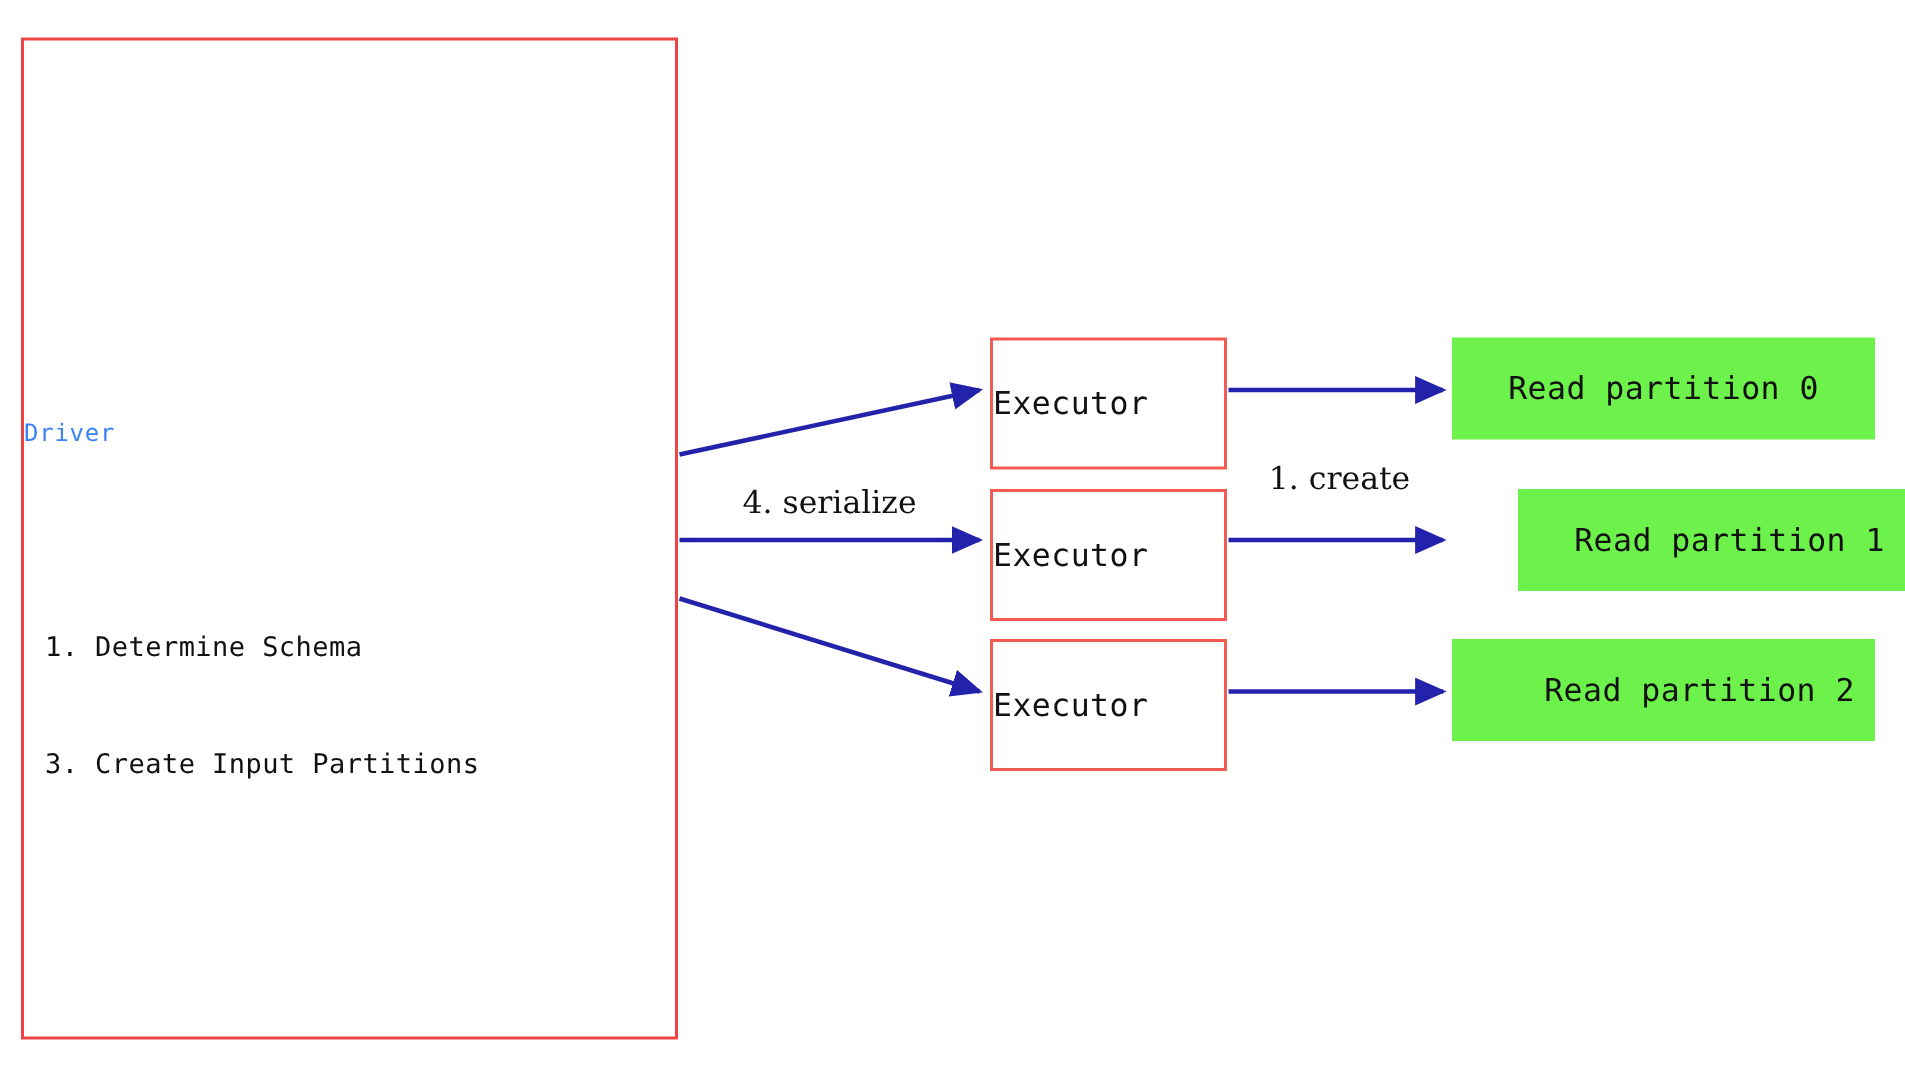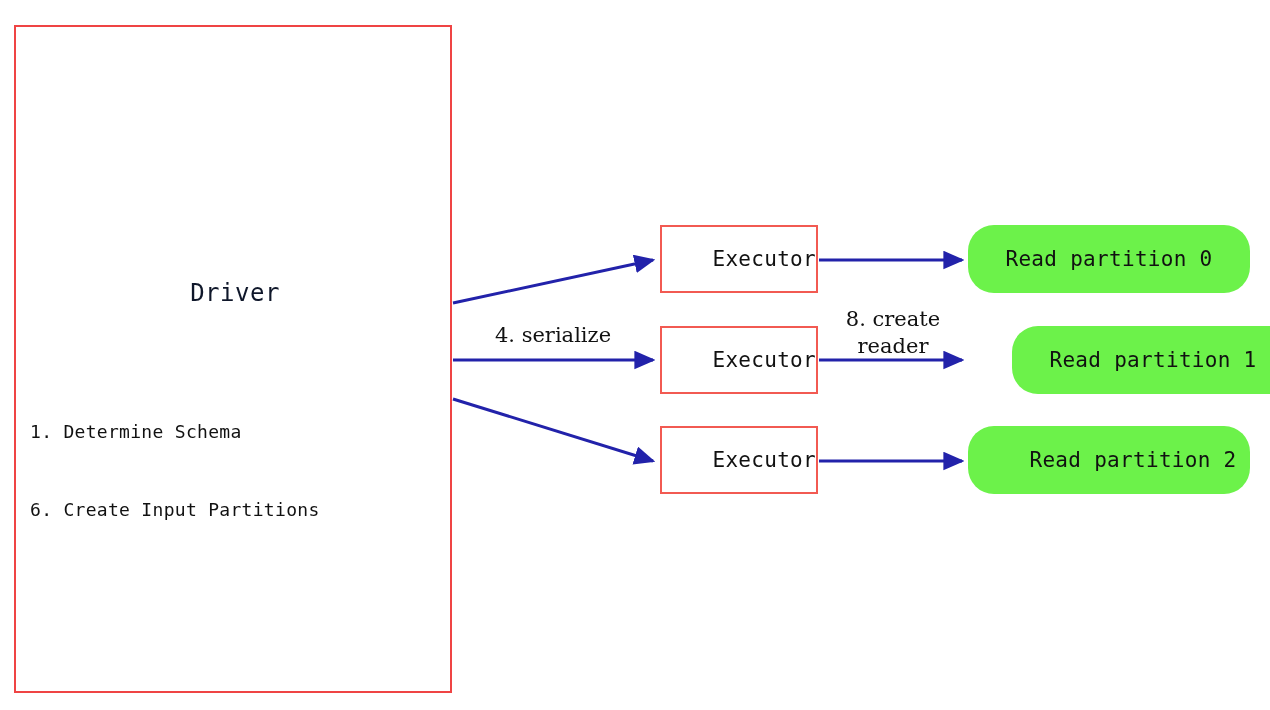--- a/index.html
+++ b/index.html
@@ -35,24 +35,24 @@
     height: 668px;
     border: 2.5px solid #ef4444;
     box-sizing: border-box;
     background: #ffffff;
   }
   .driver-title {
     position: absolute;
     left: 0;
     top: 252px;
     width: 438px;
-    text-align: center;
+    text-align: left;
     font-family: "DejaVu Sans Mono", monospace;
-    font-size: 24px;
-    color: #0f172a;
+    font-size: 16px;
+    color: #3b82f6;
     letter-spacing: 0.5px;
   }
   .driver-steps {
     position: absolute;
     left: 14px;
     top: 340px;
     width: 420px;
     font-family: "DejaVu Sans Mono", monospace;
     font-size: 18px;
     line-height: 26px;
@@ -60,27 +60,27 @@
     letter-spacing: 0.3px;
     white-space: pre;
   }
   .driver-steps .step-line { display: block; }
 
   
   .executor-box {
     position: absolute;
     left: 660px;
     width: 158px;
-    height: 68px;
+    height: 88px;
     border: 2.5px solid #f25a52;
     box-sizing: border-box;
     background: #ffffff;
     display: flex;
     align-items: center;
-    justify-content: flex-end;
+    justify-content: flex-start;
   }
   .executor-box.e0 { top: 225px; }
   .executor-box.e1 { top: 326px; }
   .executor-box.e2 { top: 426px; }
   .executor-label {
     font-family: "DejaVu Sans Mono", monospace;
     font-size: 21px;
     color: #111111;
     letter-spacing: 0.3px;
   }
@@ -89,21 +89,20 @@
   .partition-box {
     position: absolute;
     left: 968px;
     width: 282px;
     height: 68px;
     box-sizing: border-box;
     background: #6cf24a;
     display: flex;
     align-items: center;
     justify-content: center;
-    border-radius: 26px;
   }
   .partition-box.p0 { top: 225px; }
   .partition-box.p1 { top: 326px; margin-left: 44px; }
   .partition-box.p2 { top: 426px; padding-left: 48px; }
   .partition-label {
     font-family: "DejaVu Sans Mono", monospace;
     font-size: 21px;
     color: #111111;
     letter-spacing: 0.3px;
   }
@@ -150,21 +149,21 @@
 
     <line x1="819" y1="260" x2="962" y2="260" stroke="#2222aa" stroke-width="3" marker-end="url(#arrowhead)"></line>
     <line x1="819" y1="360" x2="962" y2="360" stroke="#2222aa" stroke-width="3" marker-end="url(#arrowhead)"></line>
     <line x1="819" y1="461" x2="962" y2="461" stroke="#2222aa" stroke-width="3" marker-end="url(#arrowhead)"></line>
   </svg>
 
   <div class="driver-box">
     <div class="driver-title">Driver</div>
     <div class="driver-steps">
       <span class="step-line">1. Determine Schema</span>
-      <span class="step-line">6. Create Input Partitions</span>
+      <span class="step-line">3. Create Input Partitions</span>
     </div>
   </div>
 
   <div class="executor-box e0">
     <span class="executor-label">Executor</span>
   </div>
   <div class="executor-box e1">
     <span class="executor-label">Executor</span>
   </div>
   <div class="executor-box e2">
@@ -179,17 +178,16 @@
   </div>
   <div class="partition-box p2">
     <span class="partition-label">Read partition 2</span>
   </div>
 
   <div class="edge-label" id="label-serialize">
     <span class="lbl-line">4. serialize</span>
   </div>
 
   <div class="edge-label" id="label-create-reader">
-    <span class="lbl-line">8. create</span>
-    <span class="lbl-line">reader</span>
+    <span class="lbl-line">1. create</span>
   </div>
 
 </div>
 
 </body></html>

